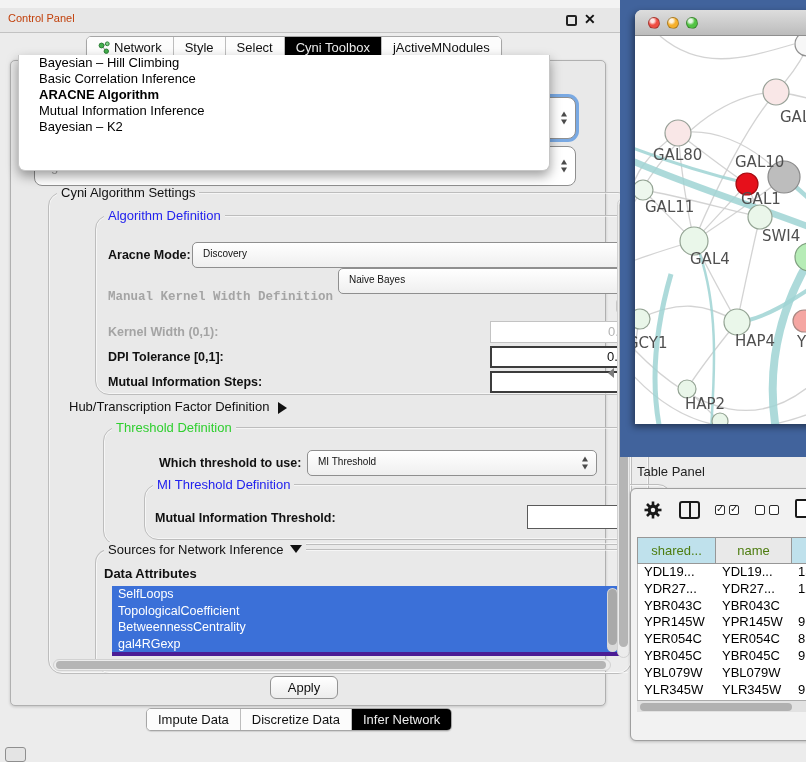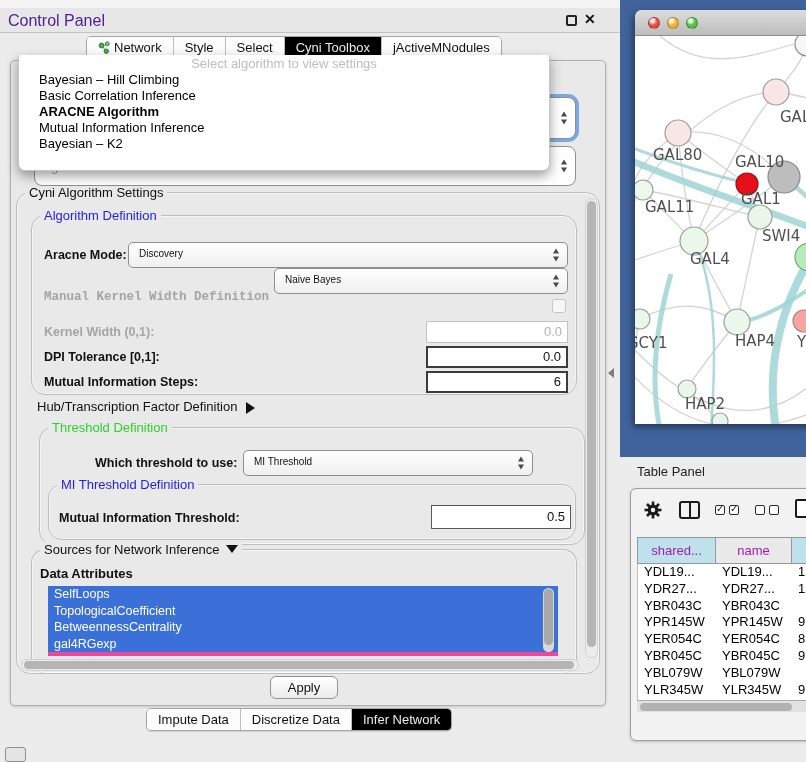--- a/index.html
+++ b/index.html
@@ -4,21 +4,21 @@
 <style>
   html,body{margin:0;padding:0;background:#ececec;}
   #app{position:relative;width:806px;height:762px;overflow:hidden;background:#ececec;
        font-family:"Liberation Sans",sans-serif;-webkit-font-smoothing:antialiased;}
   #app *{box-sizing:border-box;}
   .abs{position:absolute;}
 
   
   #top-strip{left:0;top:0;width:620px;height:8px;background:#f3f3f3;}
   #titlebar{left:0;top:8px;width:620px;height:25px;background:#e7e7e7;border-bottom:1px solid #c2c2c2;}
-  .tb-title{position:absolute;left:8px;top:4px;font-size:16px;color:#4c1d95;}
+  .tb-title{position:absolute;left:8px;top:4px;font-size:11px;color:#c2410c;}
   .float-btn{position:absolute;left:566px;top:7px;width:11px;height:11px;border:2px solid #222;border-radius:2px;background:transparent;}
   .close-btn{position:absolute;left:584px;top:3px;font-size:14px;font-weight:bold;color:#111;}
 
   .tabbar{position:absolute;display:flex;border:1px solid #a6a6a6;border-radius:5px;overflow:hidden;background:#fcfcfc;box-shadow:0 1px 1px rgba(0,0,0,.12);}
   .tab{padding:0 11px;height:21px;line-height:21px;font-size:13px;color:#111;border-right:1px solid #bdbdbd;background:#fcfcfc;display:flex;align-items:center;gap:4px;white-space:nowrap;}
   .tab:last-child{border-right:none;}
   .tab.sel{background:#000000;color:#ececec;box-shadow:inset 0 1px 2px rgba(0,0,0,.25);}
   #tabs{left:86px;top:36px;}
   #bottom-tabs{left:146px;top:708px;}
 
@@ -31,21 +31,21 @@
   #combo2 .ghost-val{position:absolute;left:16px;top:12px;font-size:13px;color:#a8a8a8;}
 
   
   #popup{left:18px;top:55px;width:532px;height:116px;background:#fff;border:1px solid #c6c6c6;border-top:none;
          border-radius:0 0 7px 7px;box-shadow:0 5px 12px rgba(0,0,0,.38);z-index:10;}
   .popup-ph{height:17px;line-height:17px;text-align:center;color:#bdbdbd;font-size:13px;}
   .pitem{height:16px;line-height:16px;font-size:13px;color:#000;padding-left:20px;white-space:nowrap;}
   .pitem.bold{font-weight:bold;}
 
   
-  .groupbox{position:absolute;border:1px solid #bdbdbd;border-radius:14px;box-shadow:inset 0 0 0 1px rgba(255,255,255,.6);}
+  .groupbox{position:absolute;border:1px solid #bdbdbd;border-radius:14px;box-shadow:inset 0 0 0 1px rgba(255,255,255,.6);margin-left:32px;}
   .gtitle{position:absolute;top:-8px;left:8px;background:#e9e9e9;padding:0 4px;font-size:13px;color:#111;white-space:nowrap;line-height:15px;}
   .gtitle.blue{color:#2222ee;}
   .gtitle.green{color:#2fcf2f;}
   #settings{left:16px;top:192px;width:584px;height:482px;}
   .lbl{position:absolute;font-size:12.5px;font-weight:bold;color:#111;white-space:nowrap;}
   .lbl.dis{color:#a4a4a4;}
   .plain{position:absolute;font-size:13px;color:#111;white-space:nowrap;}
 
   .combo2{position:absolute;background:linear-gradient(#ffffff,#efefef);border:1px solid #8f8f8f;border-radius:5px;height:26px;}
   .combo-val{position:absolute;left:10px;top:5px;font-size:10px;color:#111;}
@@ -56,21 +56,21 @@
   .numin{position:absolute;background:#fff;font-size:13px;text-align:right;padding-right:5px;color:#111;}
   .numin.strong{border:2px solid #3c3c3c;}
   .numin.mid{border:1px solid #5a5a5a;}
   .numin.soft{border:1px solid #c3c3c3;color:#b3b3b3;}
 
   .cb-dis{position:absolute;width:14px;height:14px;border:1px solid #c6c6c6;border-radius:3px;background:#f7f7f7;}
 
   .tri-right{display:inline-block;width:0;height:0;border-top:6px solid transparent;border-bottom:6px solid transparent;border-left:9px solid #111;margin-left:9px;vertical-align:-3px;}
   .tri-down{display:inline-block;width:0;height:0;border-left:6px solid transparent;border-right:6px solid transparent;border-top:8px solid #111;margin-left:6px;vertical-align:1px;}
 
-  #attr-list{position:absolute;left:16px;top:36px;width:510px;height:70px;background:#ec4899;overflow:hidden;}
+  #attr-list{position:absolute;left:16px;top:36px;width:510px;height:70px;background:#4c1d95;overflow:hidden;}
   .attr-item{height:16.5px;line-height:16.5px;background:#3b70d8;color:#fff;font-size:12.5px;padding-left:6px;white-space:nowrap;}
   .list-vscroll{position:absolute;right:4px;top:2px;width:11px;height:64px;background:#d9d9d9;border-radius:6px;}
   .list-vscroll .thumb{position:absolute;left:1px;top:1px;width:9px;height:56px;background:#a9a9a9;border-radius:5px;}
 
   .vscroll{position:absolute;left:568px;top:5px;width:13px;height:460px;background:#ececec;border:1px solid #d2d2d2;border-radius:7px;}
   .vscroll .thumb{position:absolute;left:1px;top:2px;width:9px;height:446px;background:#b5b5b5;border-radius:5px;}
   .hscroll{position:absolute;left:4px;top:466px;width:558px;height:12px;background:#ececec;border:1px solid #d2d2d2;border-radius:7px;}
   .hscroll .thumb{position:absolute;left:2px;top:1px;width:550px;height:8px;background:#b5b5b5;border-radius:5px;}
 
   #apply{left:270px;top:676px;width:68px;height:23px;background:linear-gradient(#ffffff,#ececec);border:1px solid #939393;border-radius:6px;font-size:13px;color:#111;text-align:center;line-height:21px;}
@@ -92,21 +92,21 @@
   .gear-svg{position:absolute;left:12px;top:11px;}
   .split-icon{position:absolute;left:48px;top:12px;width:21px;height:18px;border:2px solid #1a1a1a;border-radius:3px;}
   .split-icon::after{content:"";position:absolute;left:50%;top:0;width:2px;height:100%;background:#1a1a1a;transform:translateX(-50%);}
   .cb-row{position:absolute;top:16px;display:flex;gap:4px;}
   .mini-cb{width:10px;height:10px;border:1.6px solid #2a2a2a;border-radius:2px;position:relative;background:#fff;}
   .mini-cb.checked::after{content:"✓";position:absolute;left:0px;top:-3px;font-size:10px;font-weight:bold;color:#1a1a1a;font-family:"DejaVu Sans",sans-serif;}
   .page-icon{position:absolute;left:164px;top:10px;width:15px;height:19px;border:2px solid #1a1a1a;border-radius:2px;background:#fff;}
 
   #tbl{position:absolute;left:6px;top:48px;width:194px;}
   #tbl-head{display:flex;height:27px;border-top:1px solid #979797;border-bottom:1px solid #979797;border-left:1px solid #979797;}
-  .th{height:100%;line-height:25px;font-size:13px;color:#a21caf;text-align:center;border-right:1px solid #979797;background:#e9e9e9;overflow:hidden;white-space:nowrap;}
+  .th{height:100%;line-height:25px;font-size:13px;color:#4d7c0f;text-align:center;border-right:1px solid #979797;background:#e9e9e9;overflow:hidden;white-space:nowrap;}
   .th.hl{background:#bfe1ec;}
   #tbl-rows{height:140px;overflow:hidden;background:#fff;border-left:1px solid #bfbfbf;}
   .tr{display:flex;height:16.8px;line-height:16.8px;font-size:13px;color:#000;white-space:nowrap;}
   .td{padding-left:6px;overflow:hidden;}
   #tbl-hscroll{position:absolute;left:6px;top:211px;width:194px;height:12px;background:#e2e2e2;border-top:1px solid #ababab;}
   #tbl-hscroll .thumb{position:absolute;left:3px;top:2px;width:152px;height:8px;background:#b1b1b1;border-radius:4px;}
 
   #mini-btn{left:5px;top:747px;width:21px;height:15px;background:#e4e4e4;border:1px solid #8f8f8f;border-radius:3px;}
 </style>
 </head>
@@ -153,21 +153,20 @@
 
   <div class="combo-bg" id="combo1">
     <span class="stepper"></span>
   </div>
   <div class="combo-bg" id="combo2">
     <span class="ghost-val">gal-filtered.sif default node</span>
     <span class="stepper"></span>
   </div>
 
   <div class="abs" id="popup">
-    <div class="popup-ph">Select algorithm to view settings</div>
     <div id="popup-items">
         <div class="pitem">Bayesian – Hill Climbing</div>
         <div class="pitem">Basic Correlation Inference</div>
         <div class="pitem bold">ARACNE Algorithm</div>
         <div class="pitem">Mutual Information Inference</div>
         <div class="pitem">Bayesian – K2</div>
       </div>
   </div>
 
   <div class="groupbox" id="settings">

